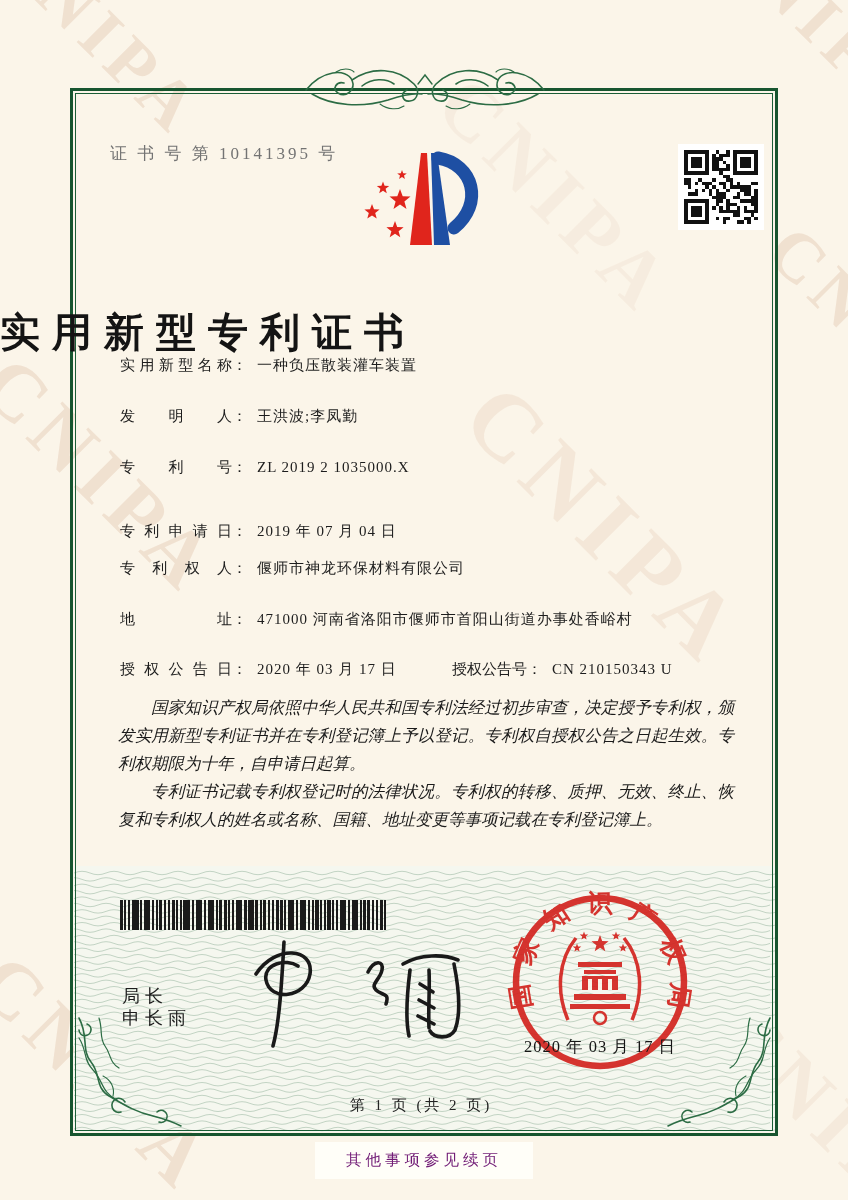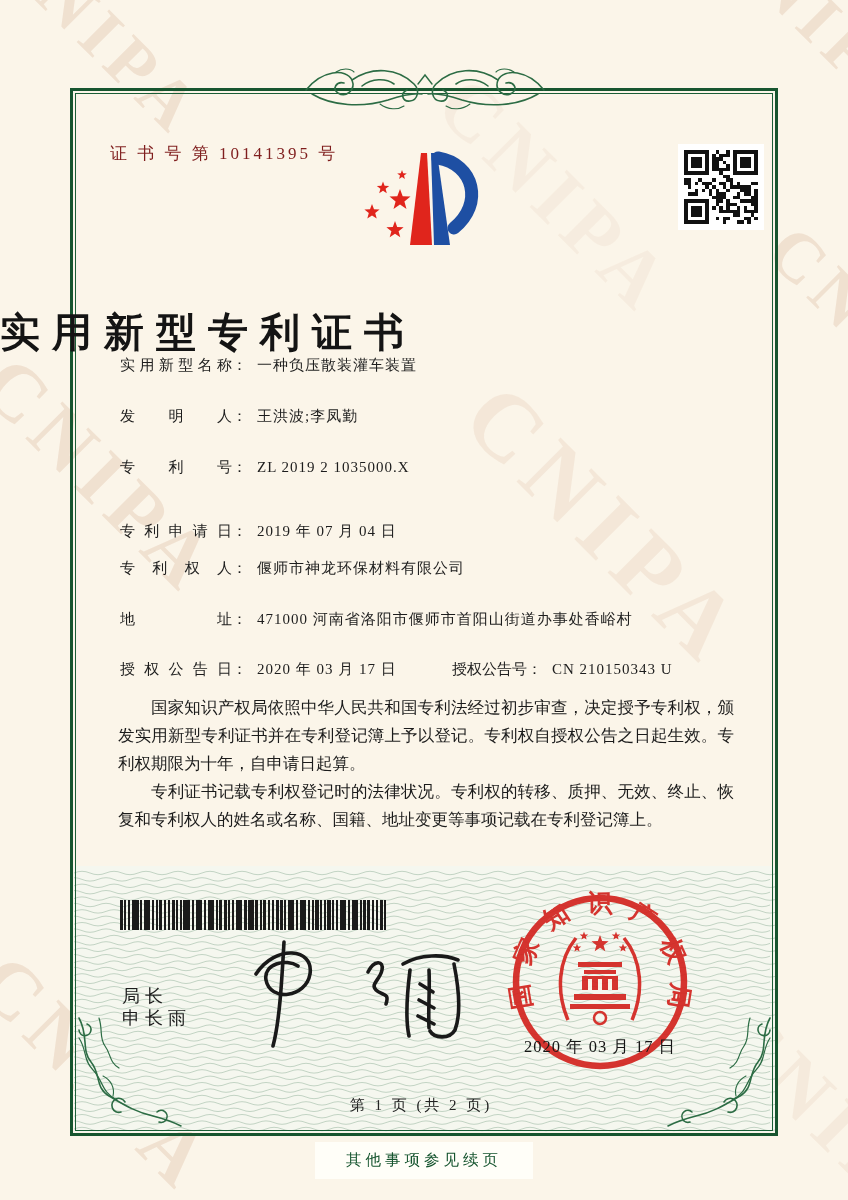--- a/index.html
+++ b/index.html
@@ -25,58 +25,58 @@
 
   
   .orn-top{position:absolute;left:300px;top:60px;z-index:2;}
   .corner-bl{position:absolute;left:73px;top:1016px;z-index:2;}
   .corner-br{position:absolute;left:666px;top:1016px;z-index:2;transform:scaleX(-1);}
 
   
   .waves{position:absolute;left:74px;top:866px;z-index:0;}
 
   
-  .cert-no{position:absolute;left:110px;top:142px;font-size:17px;letter-spacing:3px;color:#7f1d1d;z-index:2;}
+  .cert-no{position:absolute;left:110px;top:142px;font-size:17px;letter-spacing:3px;color:#737373;z-index:2;}
   .logo{position:absolute;left:362px;top:146px;z-index:2;}
   .qr-box{position:absolute;left:678px;top:144px;width:86px;height:86px;background:#fff;z-index:2;}
   .qr-box svg{position:absolute;left:6px;top:6px;}
   .page-title{position:absolute;left:0;top:260px;width:100%;text-align:left;font-size:40px;
       font-weight:bold;letter-spacing:12px;color:#141414;z-index:2;margin-top:45px;}
 
   
   .field-row{position:absolute;left:120px;font-size:15px;color:#1d1d1d;z-index:2;white-space:nowrap;}
   .field-label{display:inline-block;width:112px;text-align:justify;text-align-last:justify;vertical-align:top;}
   .field-colon{display:inline-block;margin-right:10px;}
   .field-value{letter-spacing:1px;}
   .row1{top:356px;} .row2{top:407px;} .row3{top:458px;} .row4{top:522px;}
   .row5{top:559px;} .row6{top:610px;}
   .grant-row{position:absolute;top:660px;left:120px;width:610px;font-size:15px;color:#1d1d1d;z-index:2;white-space:nowrap;}
   .grant-right{position:absolute;left:332px;top:0;}
 
   
   .body-text{position:absolute;left:118px;top:694px;width:616px;font-size:16.5px;line-height:28px;
       text-align:justify;color:#1b1b1b;z-index:2;}
-  .body-text p{margin:0;text-indent:2em;}
+  .body-text p{margin:0;text-indent:2em;font-style:italic;}
 
   
   .barcode{position:absolute;left:120px;top:900px;width:268px;height:30px;z-index:2;
       background:
         repeating-linear-gradient(90deg,#1a1a1a 0 2px,rgba(0,0,0,0) 2px 4px),
         repeating-linear-gradient(90deg,#1a1a1a 0 1px,rgba(0,0,0,0) 1px 9px),
         repeating-linear-gradient(90deg,#1a1a1a 0 3px,rgba(0,0,0,0) 3px 13px);}
   .sig-title{position:absolute;left:122px;top:970px;font-size:18px;letter-spacing:5px;color:#1c1c1c;z-index:2;margin-top:14px;}
   .sig-name{position:absolute;left:122px;top:1006px;font-size:18px;letter-spacing:5px;color:#1c1c1c;z-index:2;}
   .sig-script{position:absolute;left:218px;top:934px;z-index:2;}
   .seal{position:absolute;left:498px;top:880px;z-index:3;opacity:.92;}
   .seal-date{position:absolute;left:500px;top:1036px;width:200px;text-align:center;font-size:16.5px;
       color:#161616;z-index:4;letter-spacing:1px;}
   .page-info{position:absolute;left:70px;top:1096px;width:702px;text-align:center;font-size:15px;
       letter-spacing:3px;color:#222;z-index:2;font-family:Liberation Serif, serif;}
   .cont-note{position:absolute;left:50%;transform:translateX(-50%);top:1142px;background:#fffef8;
-      padding:8px 31px;font-size:15.5px;letter-spacing:4px;color:#14532d;z-index:2;white-space:nowrap;}
+      padding:8px 31px;font-size:15.5px;letter-spacing:4px;color:#701a75;z-index:2;white-space:nowrap;}
 </style>
 </head>
 <body>
 
 <div class="page">
 
   <span class="wm wm1">CNIPA</span>
   <span class="wm wm2">CNIPA</span>
   <span class="wm wm3">CNIPA</span>
   <span class="wm wm4">CNIPA</span>

